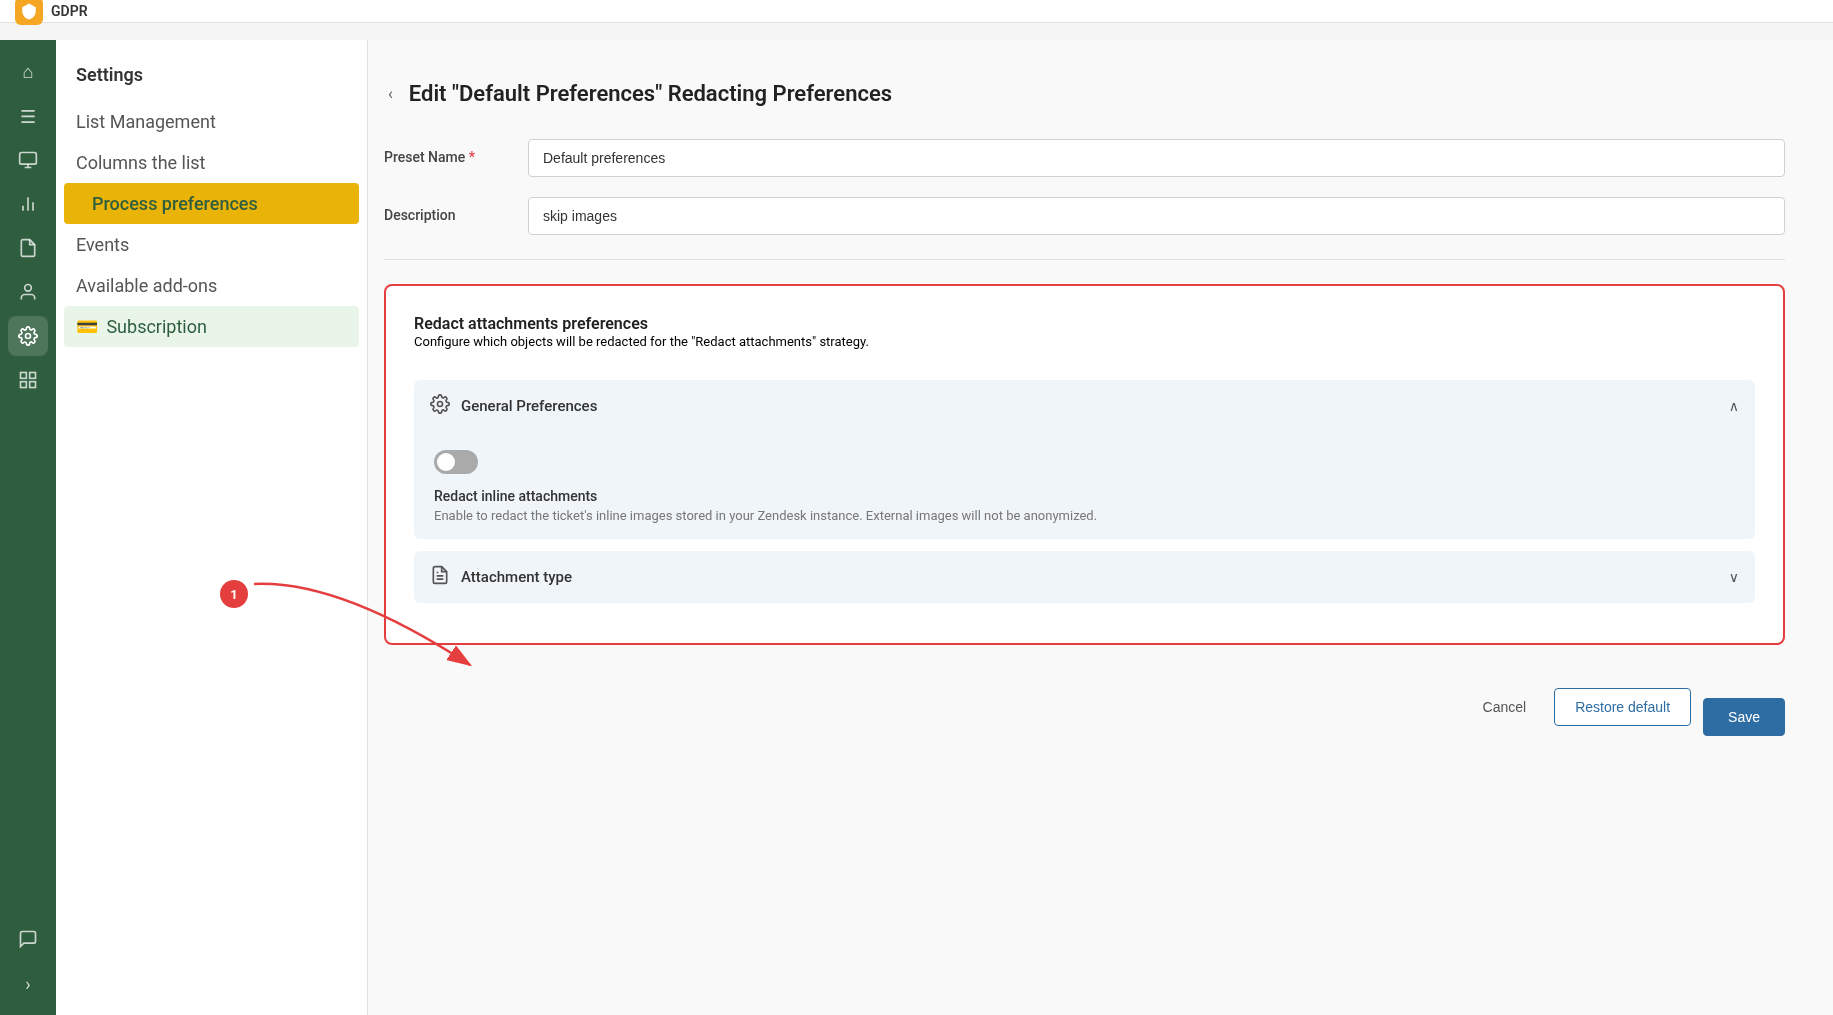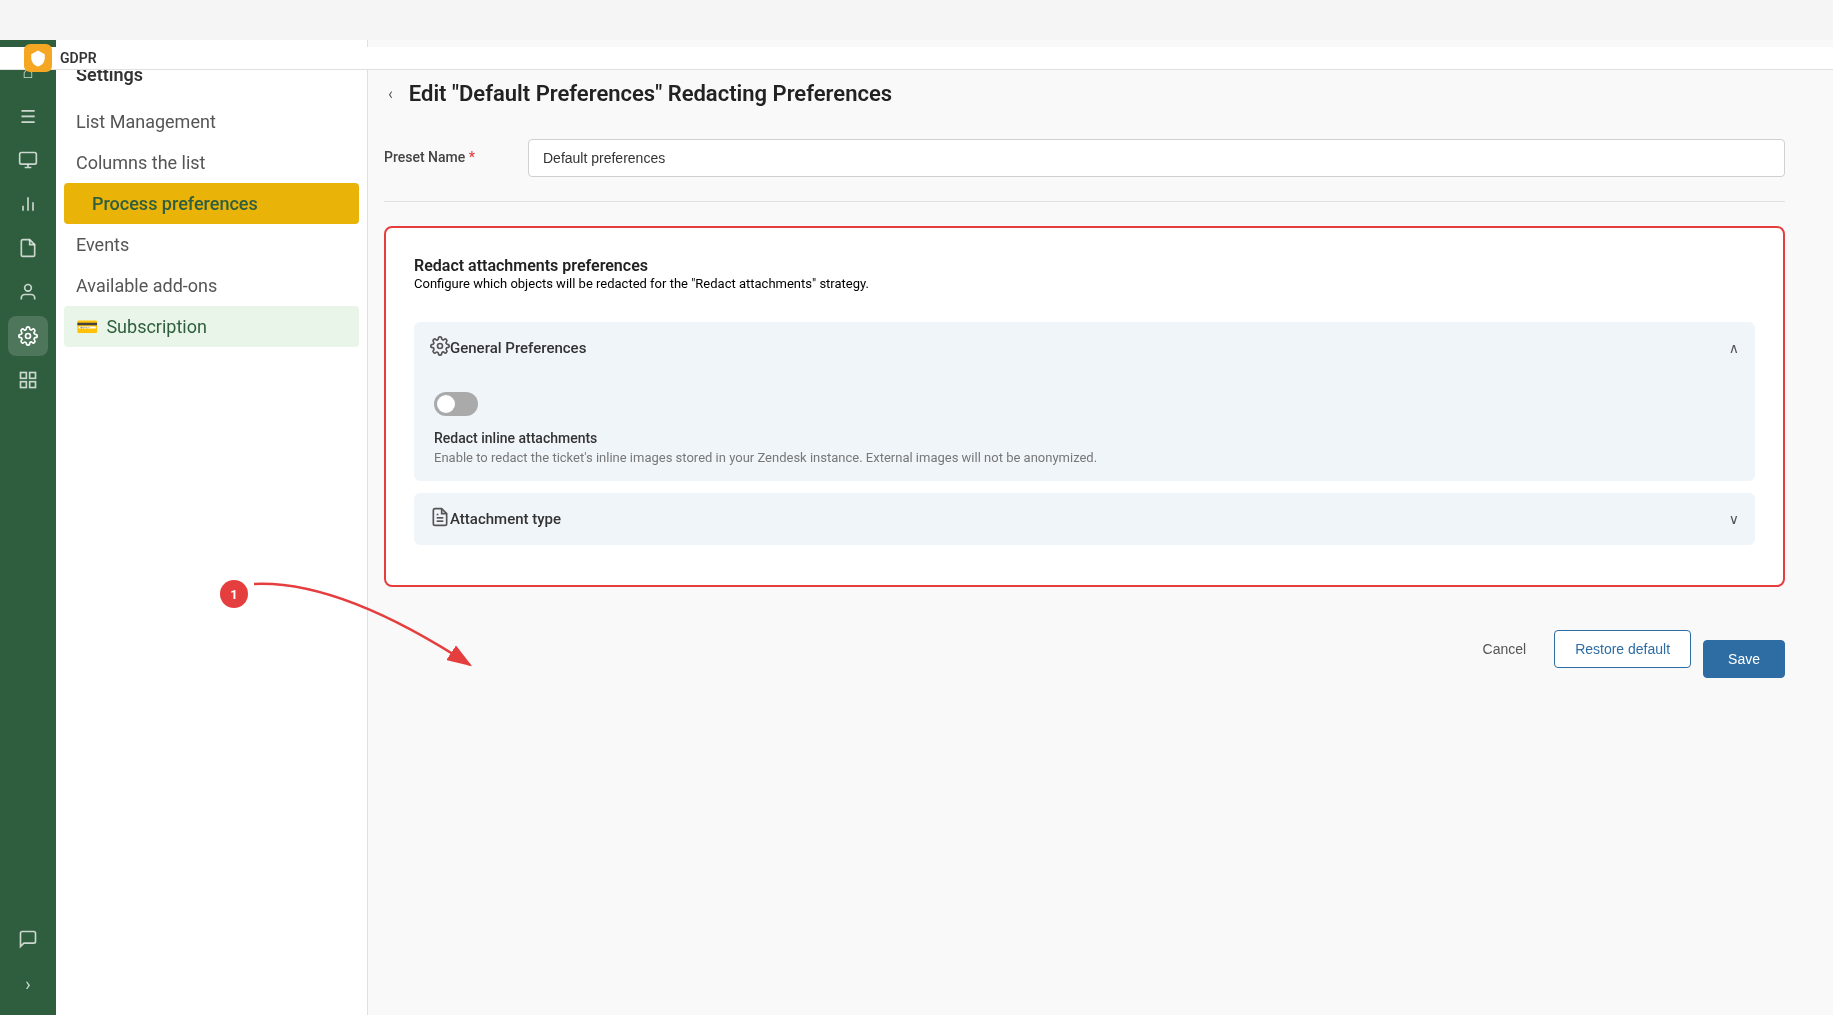--- a/index.html
+++ b/index.html
@@ -2,21 +2,21 @@
 <html><head>
   <meta charset="utf-8">
   <style>
     * { box-sizing: border-box; margin: 0; padding: 0; }
     body { font-family: -apple-system, BlinkMacSystemFont, 'Segoe UI', Roboto, sans-serif; display: flex; height: 1015px; width: 1833px; overflow: hidden; background: #f5f5f5; }
 
     
     .top-bar {
       position: fixed; top: 0; left: 0; right: 0; height: 23px;
       background: #fff; border-bottom: 1px solid #e0e0e0;
-      display: flex; align-items: center; padding: 0 24px; z-index: 100; margin-top: 47px;
+      display: flex; align-items: center; padding: 0 15px; z-index: 100;
     }
     .app-logo {
       display: flex; align-items: center; gap: 8px;
     }
     .logo-icon {
       width: 28px; height: 28px; background: #f5a623; border-radius: 6px;
       display: flex; align-items: center; justify-content: center;
     }
     .logo-icon svg { width: 18px; height: 18px; }
     .app-name { font-weight: 600; font-size: 14px; color: #333; }
@@ -90,21 +90,21 @@
     .card-subtitle { font-size: 13px; color: #000000; margin-bottom: 31px; }
 
     
     .accordion-section {
       background: #f0f5fa; border-radius: 6px; margin-bottom: 12px; overflow: hidden;
     }
     .accordion-header {
       display: flex; align-items: center; justify-content: space-between;
       padding: 14px 16px; cursor: pointer;
     }
-    .accordion-header-left { display: flex; align-items: center; gap: 0; }
+    .accordion-header-left { display: flex; align-items: center; gap: 11px; }
     .accordion-icon { color: #555; font-size: 18px; }
     .accordion-title { font-size: 15px; font-weight: 500; color: #333; }
     .accordion-chevron { color: #555; font-size: 14px; }
 
     
     .toggle-container {
       display: flex; align-items: flex-start; gap: 14px; padding: 16px 20px; flex-direction: column;
     }
     .toggle {
       position: relative; width: 44px; height: 24px; flex-shrink: 0; margin-top: 2px;
@@ -244,20 +244,24 @@
   </div>
 
   <div class="form-group">
     <label class="form-label">
       <span>Preset Name</span>
       <span class="required"> *</span>
     </label>
     <input class="form-input" type="text" value="Default preferences" style="">
   </div>
 
+  <div class="form-group">
+    <label class="form-label">Description</label>
+    <input class="form-input" type="text" value="skip images" style="">
+  </div>
 
   <hr class="divider">
 
   <div class="preferences-card">
     <div class="card-title">Redact attachments preferences</div>
     <div class="card-subtitle">Configure which objects will be redacted for the "Redact attachments" strategy.</div>
 
     <div class="accordion-section">
       <div class="accordion-header">
         <div class="accordion-header-left">

